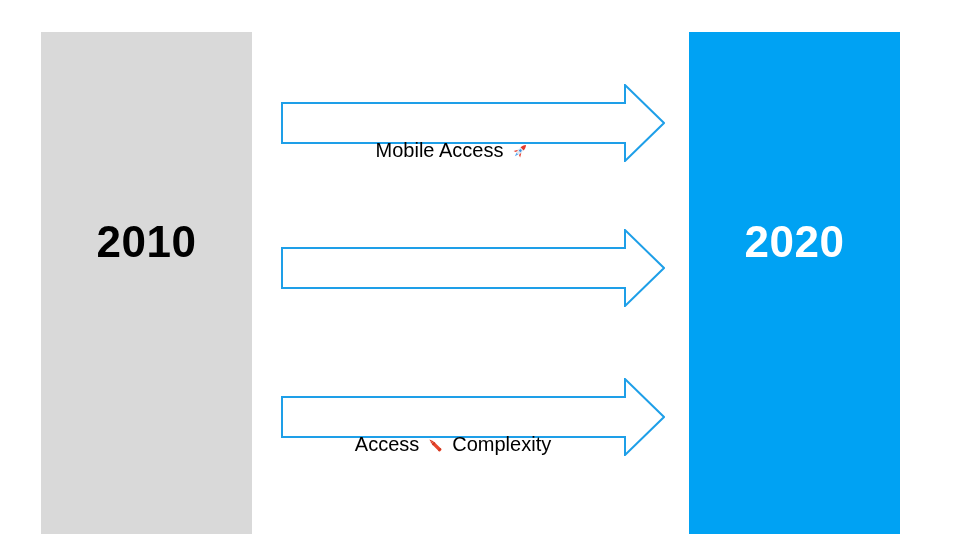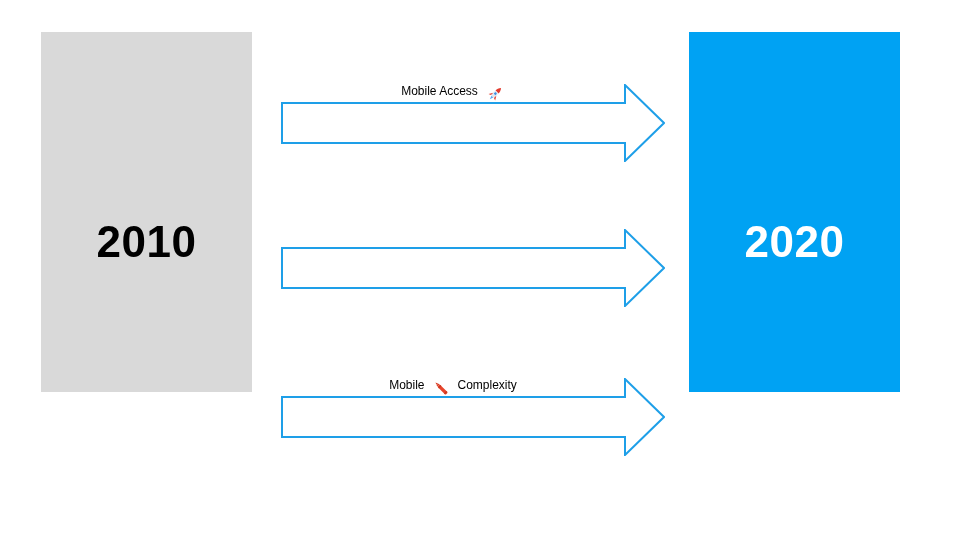--- a/index.html
+++ b/index.html
@@ -12,21 +12,21 @@
     position: relative;
     width: 960px;
     height: 540px;
     background: #ffffff;
     overflow: hidden;
   }
   .year-box {
     position: absolute;
     top: 32px;
     width: 211px;
-    height: 360px;
+    height: 502px;
   }
   .year-box.start {
     left: 41px;
     background: #D9D9D9;
   }
   .year-box.end {
     left: 689px;
     background: #00A2F3;
   }
   .year-label {
@@ -66,24 +66,24 @@
     stroke-width: 2;
     stroke-linejoin: miter;
   }
   .arrow-label {
     position: absolute;
     left: 0;
     top: 0;
     width: 344px;
     height: 78px;
     display: flex;
-    align-items: flex-start;
+    align-items: flex-end;
     justify-content: center;
     gap: 6px;
-    font-size: 12px;
+    font-size: 20px;
     color: #000000;
     white-space: nowrap;
   }
   .emoji-icon {
     display: inline-flex;
     width: 21px;
     height: 21px;
   }
   .emoji-icon svg { width: 100%; height: 100%; }
 </style>
@@ -125,21 +125,21 @@
     <svg class="arrow-shape" viewBox="0 0 384 78" aria-hidden="true">
       <polygon points="1,19 344,19 344,1 383,39 344,77 344,59 1,59"></polygon>
     </svg>
   </div>
 
   <div class="arrow arrow-3">
     <svg class="arrow-shape" viewBox="0 0 384 78" aria-hidden="true">
       <polygon points="1,19 344,19 344,1 383,39 344,77 344,59 1,59"></polygon>
     </svg>
     <div class="arrow-label">
-      <span>Mobile</span>
+      <span>Access</span>
       <span class="emoji-icon">
         <svg viewBox="0 0 24 24" aria-hidden="true">
           <g transform="rotate(-45 12 12)">
             <path d="M12 2.2 L10.1 7 L13.9 7 Z" fill="#D83A22"></path>
             <path d="M11.3 3.9 L10.6 5.8 L11.9 5.8 Z" fill="#F5DFD8"></path>
             <rect x="10.1" y="7" width="3.8" height="13.4" rx="1.1" fill="#E8452C"></rect>
             <rect x="10.1" y="8.4" width="3.8" height="1.5" fill="#C9371F"></rect>
             <rect x="10.1" y="18" width="3.8" height="1.5" fill="#C9371F"></rect>
           </g>
         </svg>

